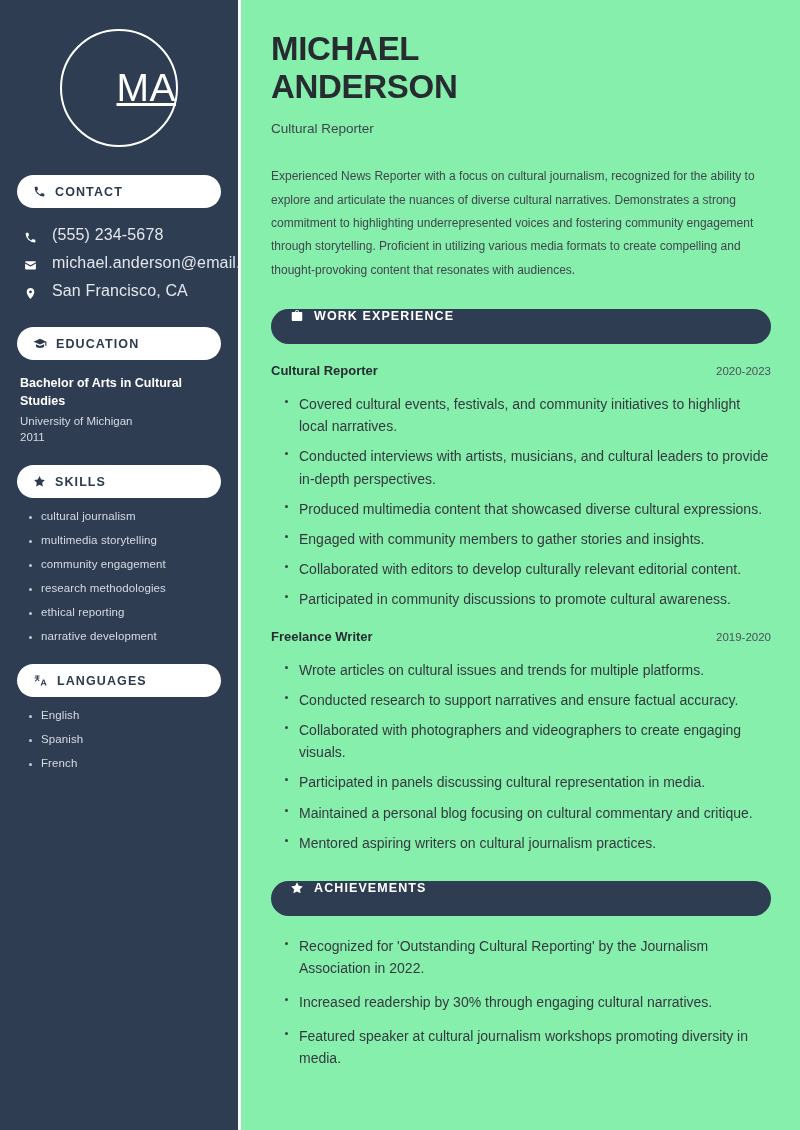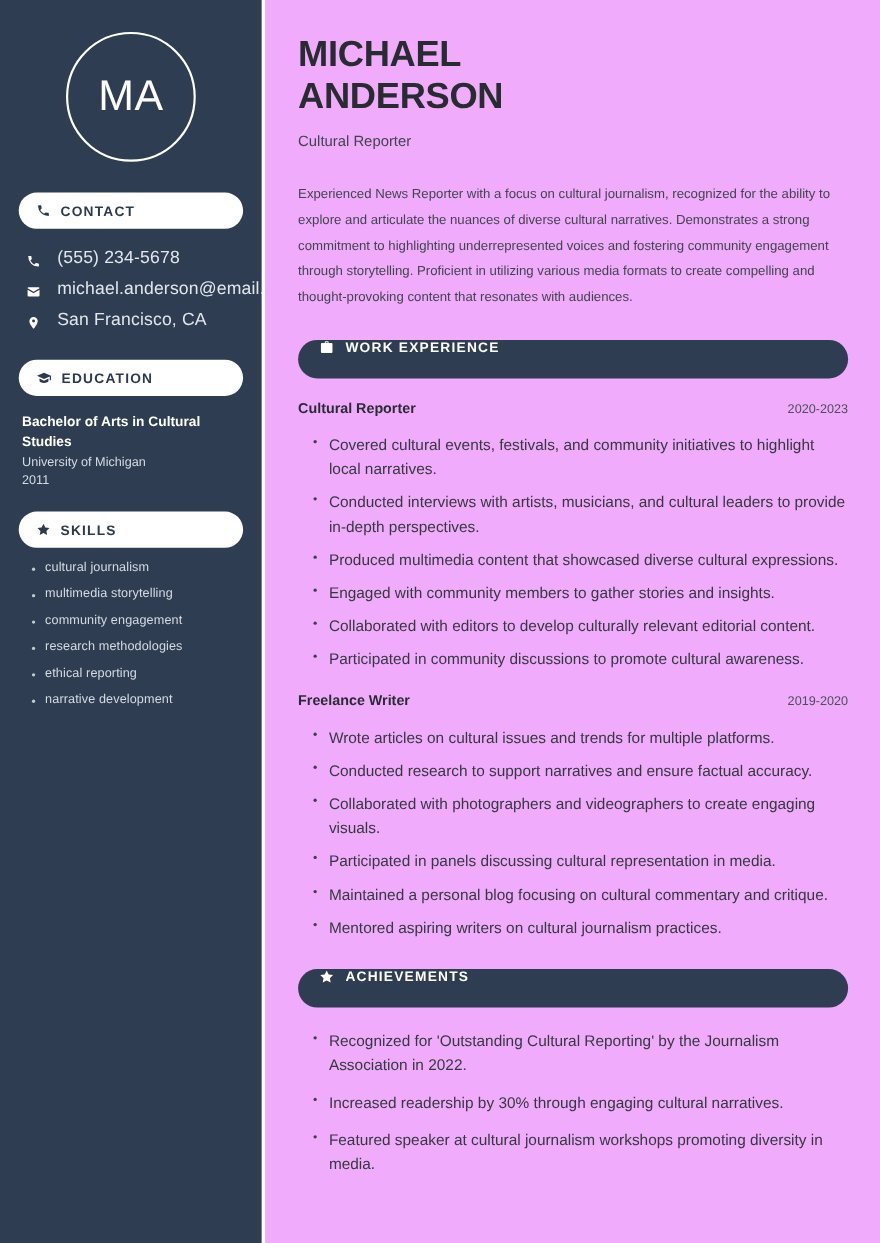--- a/index.html
+++ b/index.html
@@ -15,21 +15,21 @@
   .sidebar {
     width: 238px; min-width: 238px;
     background: #2e3d52;
     padding: 0 17px;
     color: #ffffff;
   }
   .avatar-wrap { display: flex; justify-content: center; margin-top: 29px; }
   .avatar {
     width: 118px; height: 118px; border-radius: 50%;
     border: 2px solid #ffffff;
-    display: flex; align-items: center; justify-content: center;
+    display: flex; align-items: center; justify-content: flex-end; text-decoration: underline;
   }
   .avatar-initials {
     font-size: 39px; font-weight: 400; letter-spacing: 0.5px; color: #ffffff;
   }
 
   .pill {
     background: #ffffff;
     border-radius: 999px;
     height: 33px;
     display: flex; align-items: center;
@@ -69,21 +69,21 @@
   }
   .bullets li::before {
     content: ""; position: absolute; left: 2px; top: 6px;
     width: 3px; height: 3px; border-radius: 50%; background: #c3cad4;
   }
 
   
   .divider { width: 3px; background: #ffffff; }
 
   
-  .main { flex: 1; padding: 30px 29px 0 30px; background: #f0abfc; }
+  .main { flex: 1; padding: 30px 29px 0 30px; background: #86efac; }
   .name {
     font-size: 33px; font-weight: bold; color: #272c31;
     line-height: 1.14; letter-spacing: -0.3px; text-transform: uppercase;
   }
   .role { font-size: 13.5px; color: #3f454b; margin-top: 16px; }
   .summary {
     margin-top: 29px; font-size: 12px; color: #41464c;
     line-height: 1.95; text-align: left;
   }
 
@@ -196,20 +196,36 @@
       <ul class="bullets">
         <li>cultural journalism</li>
         <li>multimedia storytelling</li>
         <li>community engagement</li>
         <li>research methodologies</li>
         <li>ethical reporting</li>
         <li>narrative development</li>
       </ul>
     </div>
 
+    <div class="sb-section">
+      <div class="pill">
+        <span class="icon">
+          <svg width="15" height="15" viewBox="0 0 24 24">
+              <path d="M3.2 4h7.2v1.6H7.9v1.5h2.3v1.5H7.8a7.3 7.3 0 0 0 2.6 3.3l-.9 1.4a9 9 0 0 1-2.6-3 9.6 9.6 0 0 1-3.4 3.5l-.9-1.4a8 8 0 0 0 3.6-3.8H2.7V7.1h3.5V5.6H3.2V4z"></path>
+              <path d="M15.9 10.2h2.1l3.8 9.8h-2l-.8-2.2h-4.1l-.8 2.2h-2l3.8-9.8zm1 2.3-1.4 3.8h2.8l-1.4-3.8z"></path>
+            </svg>
+        </span>
+        <span class="pill-label">LANGUAGES</span>
+      </div>
+      <ul class="bullets">
+        <li>English</li>
+        <li>Spanish</li>
+        <li>French</li>
+      </ul>
+    </div>
 
   </aside>
 
   <div class="divider"></div>
 
   <main class="main">
 
     <h1 class="name">
       <span>MICHAEL</span><br>
       <span>ANDERSON</span>

